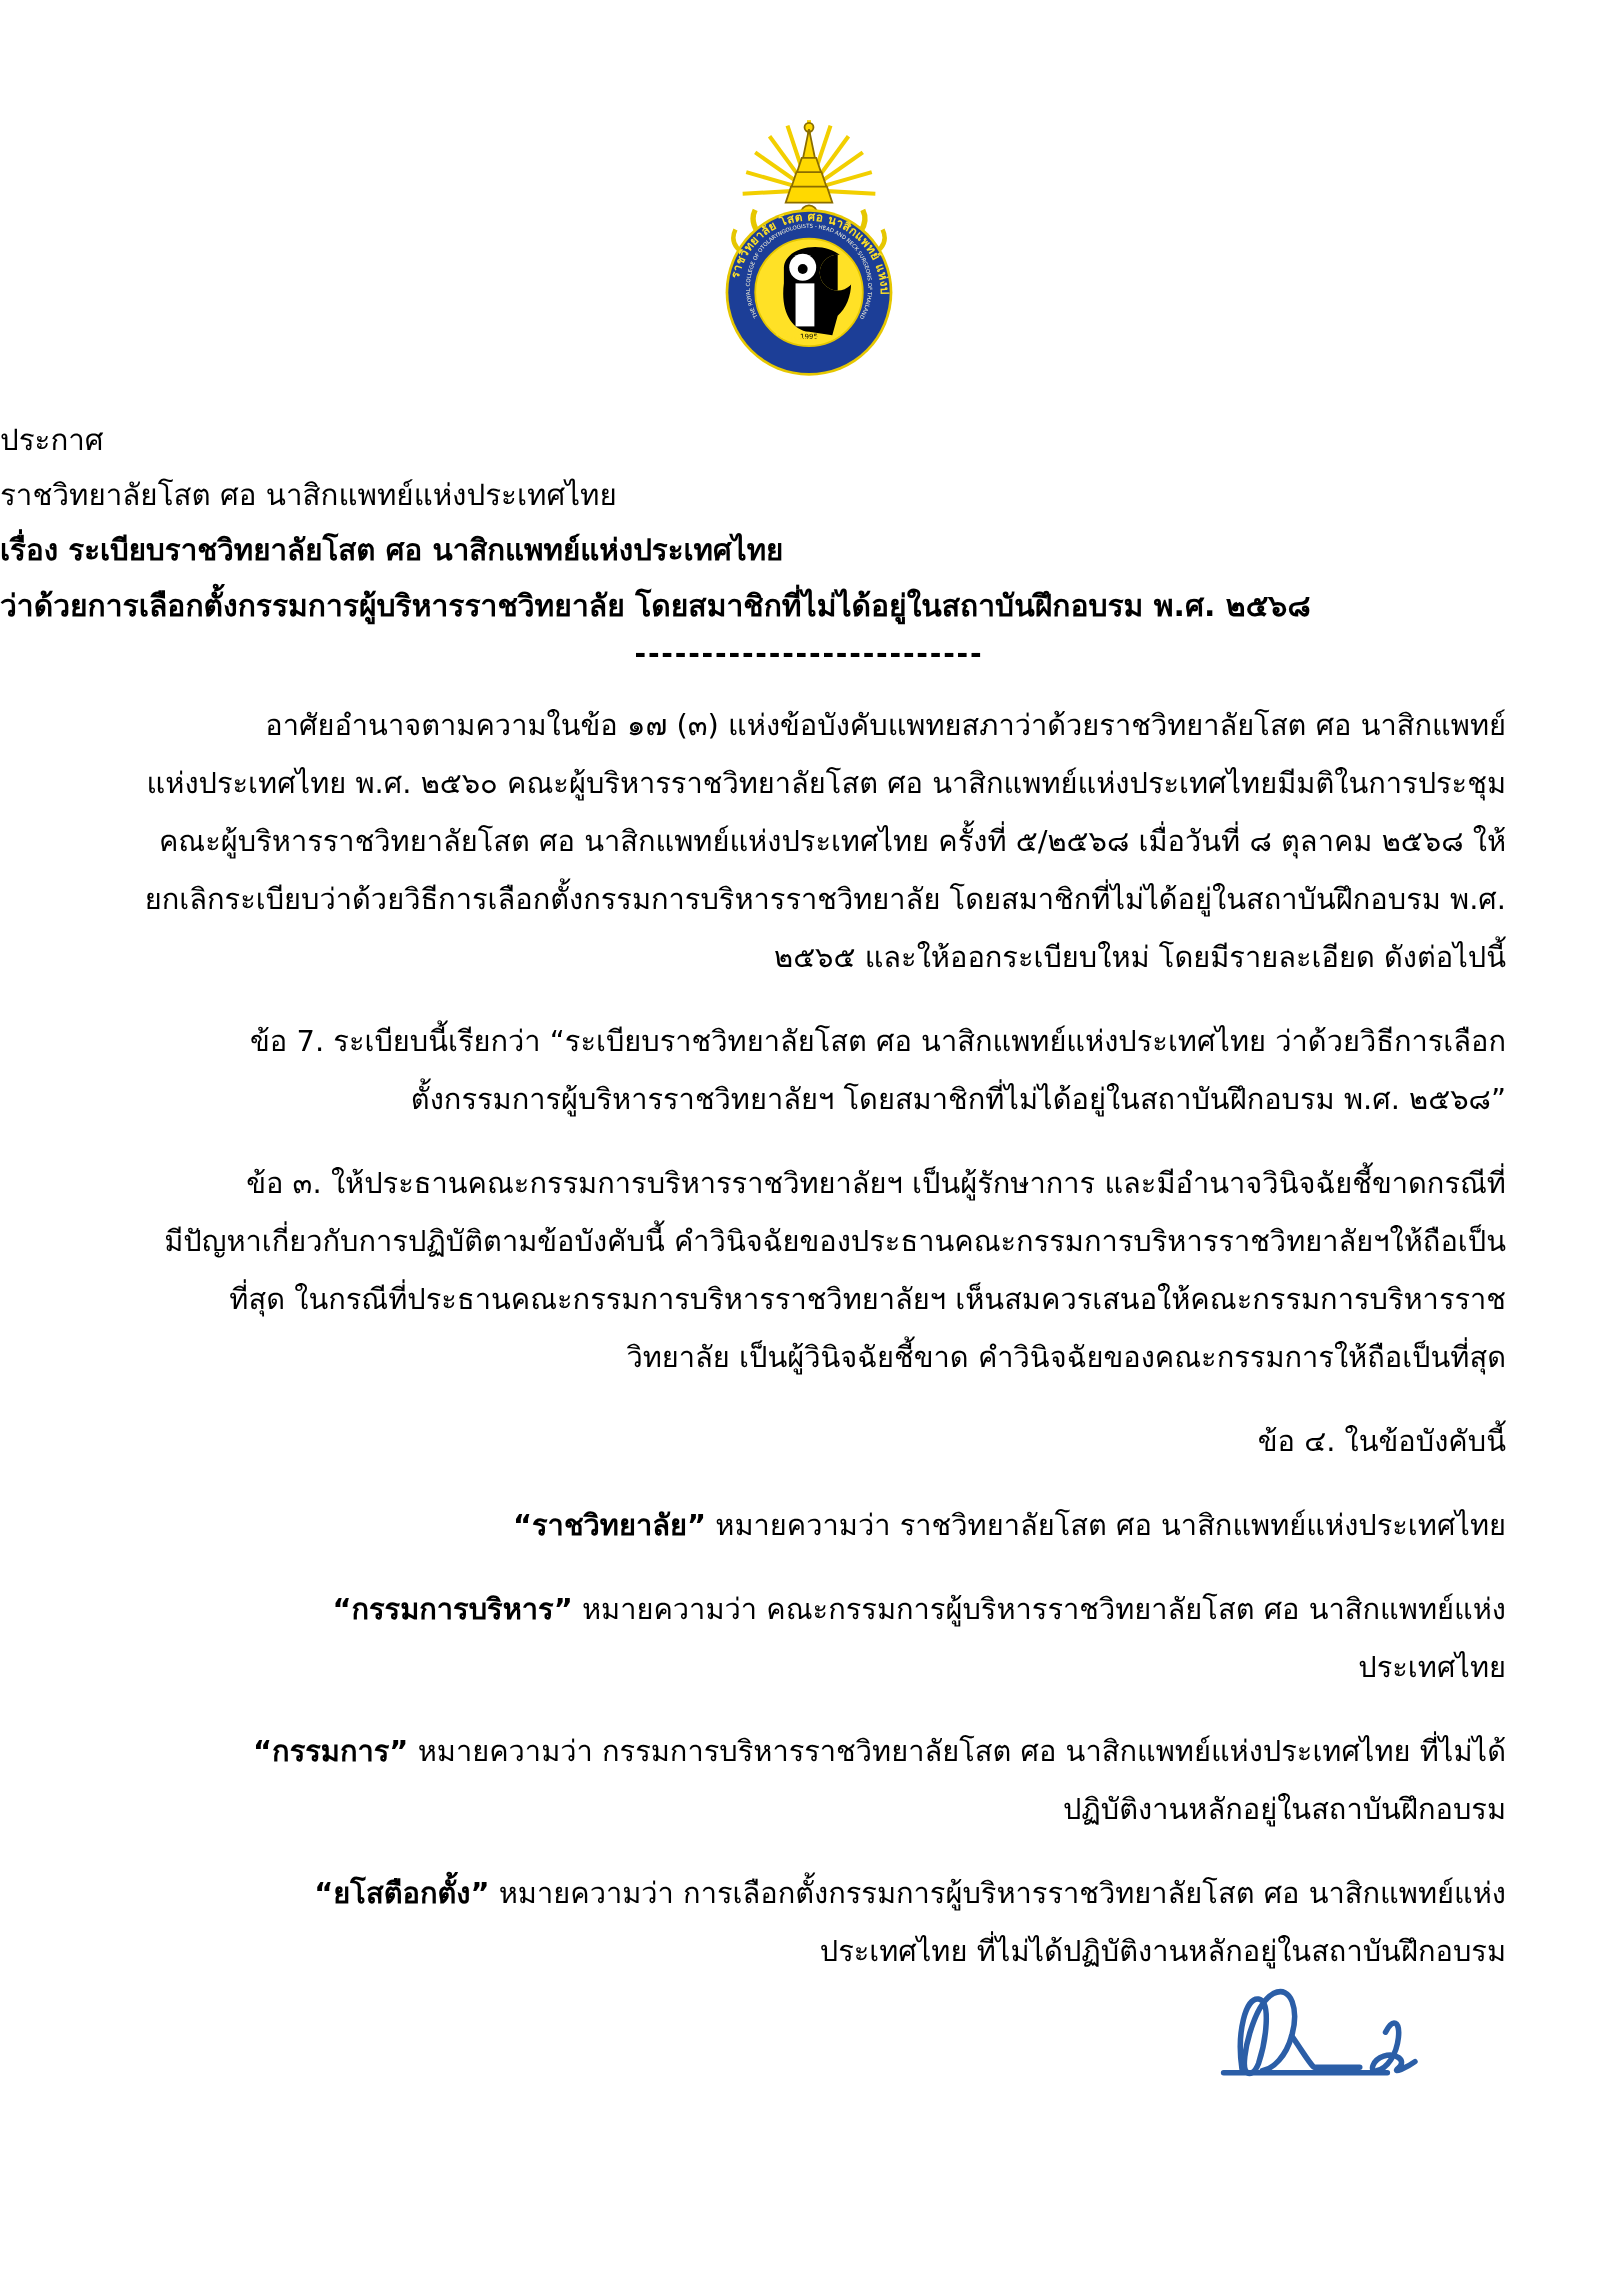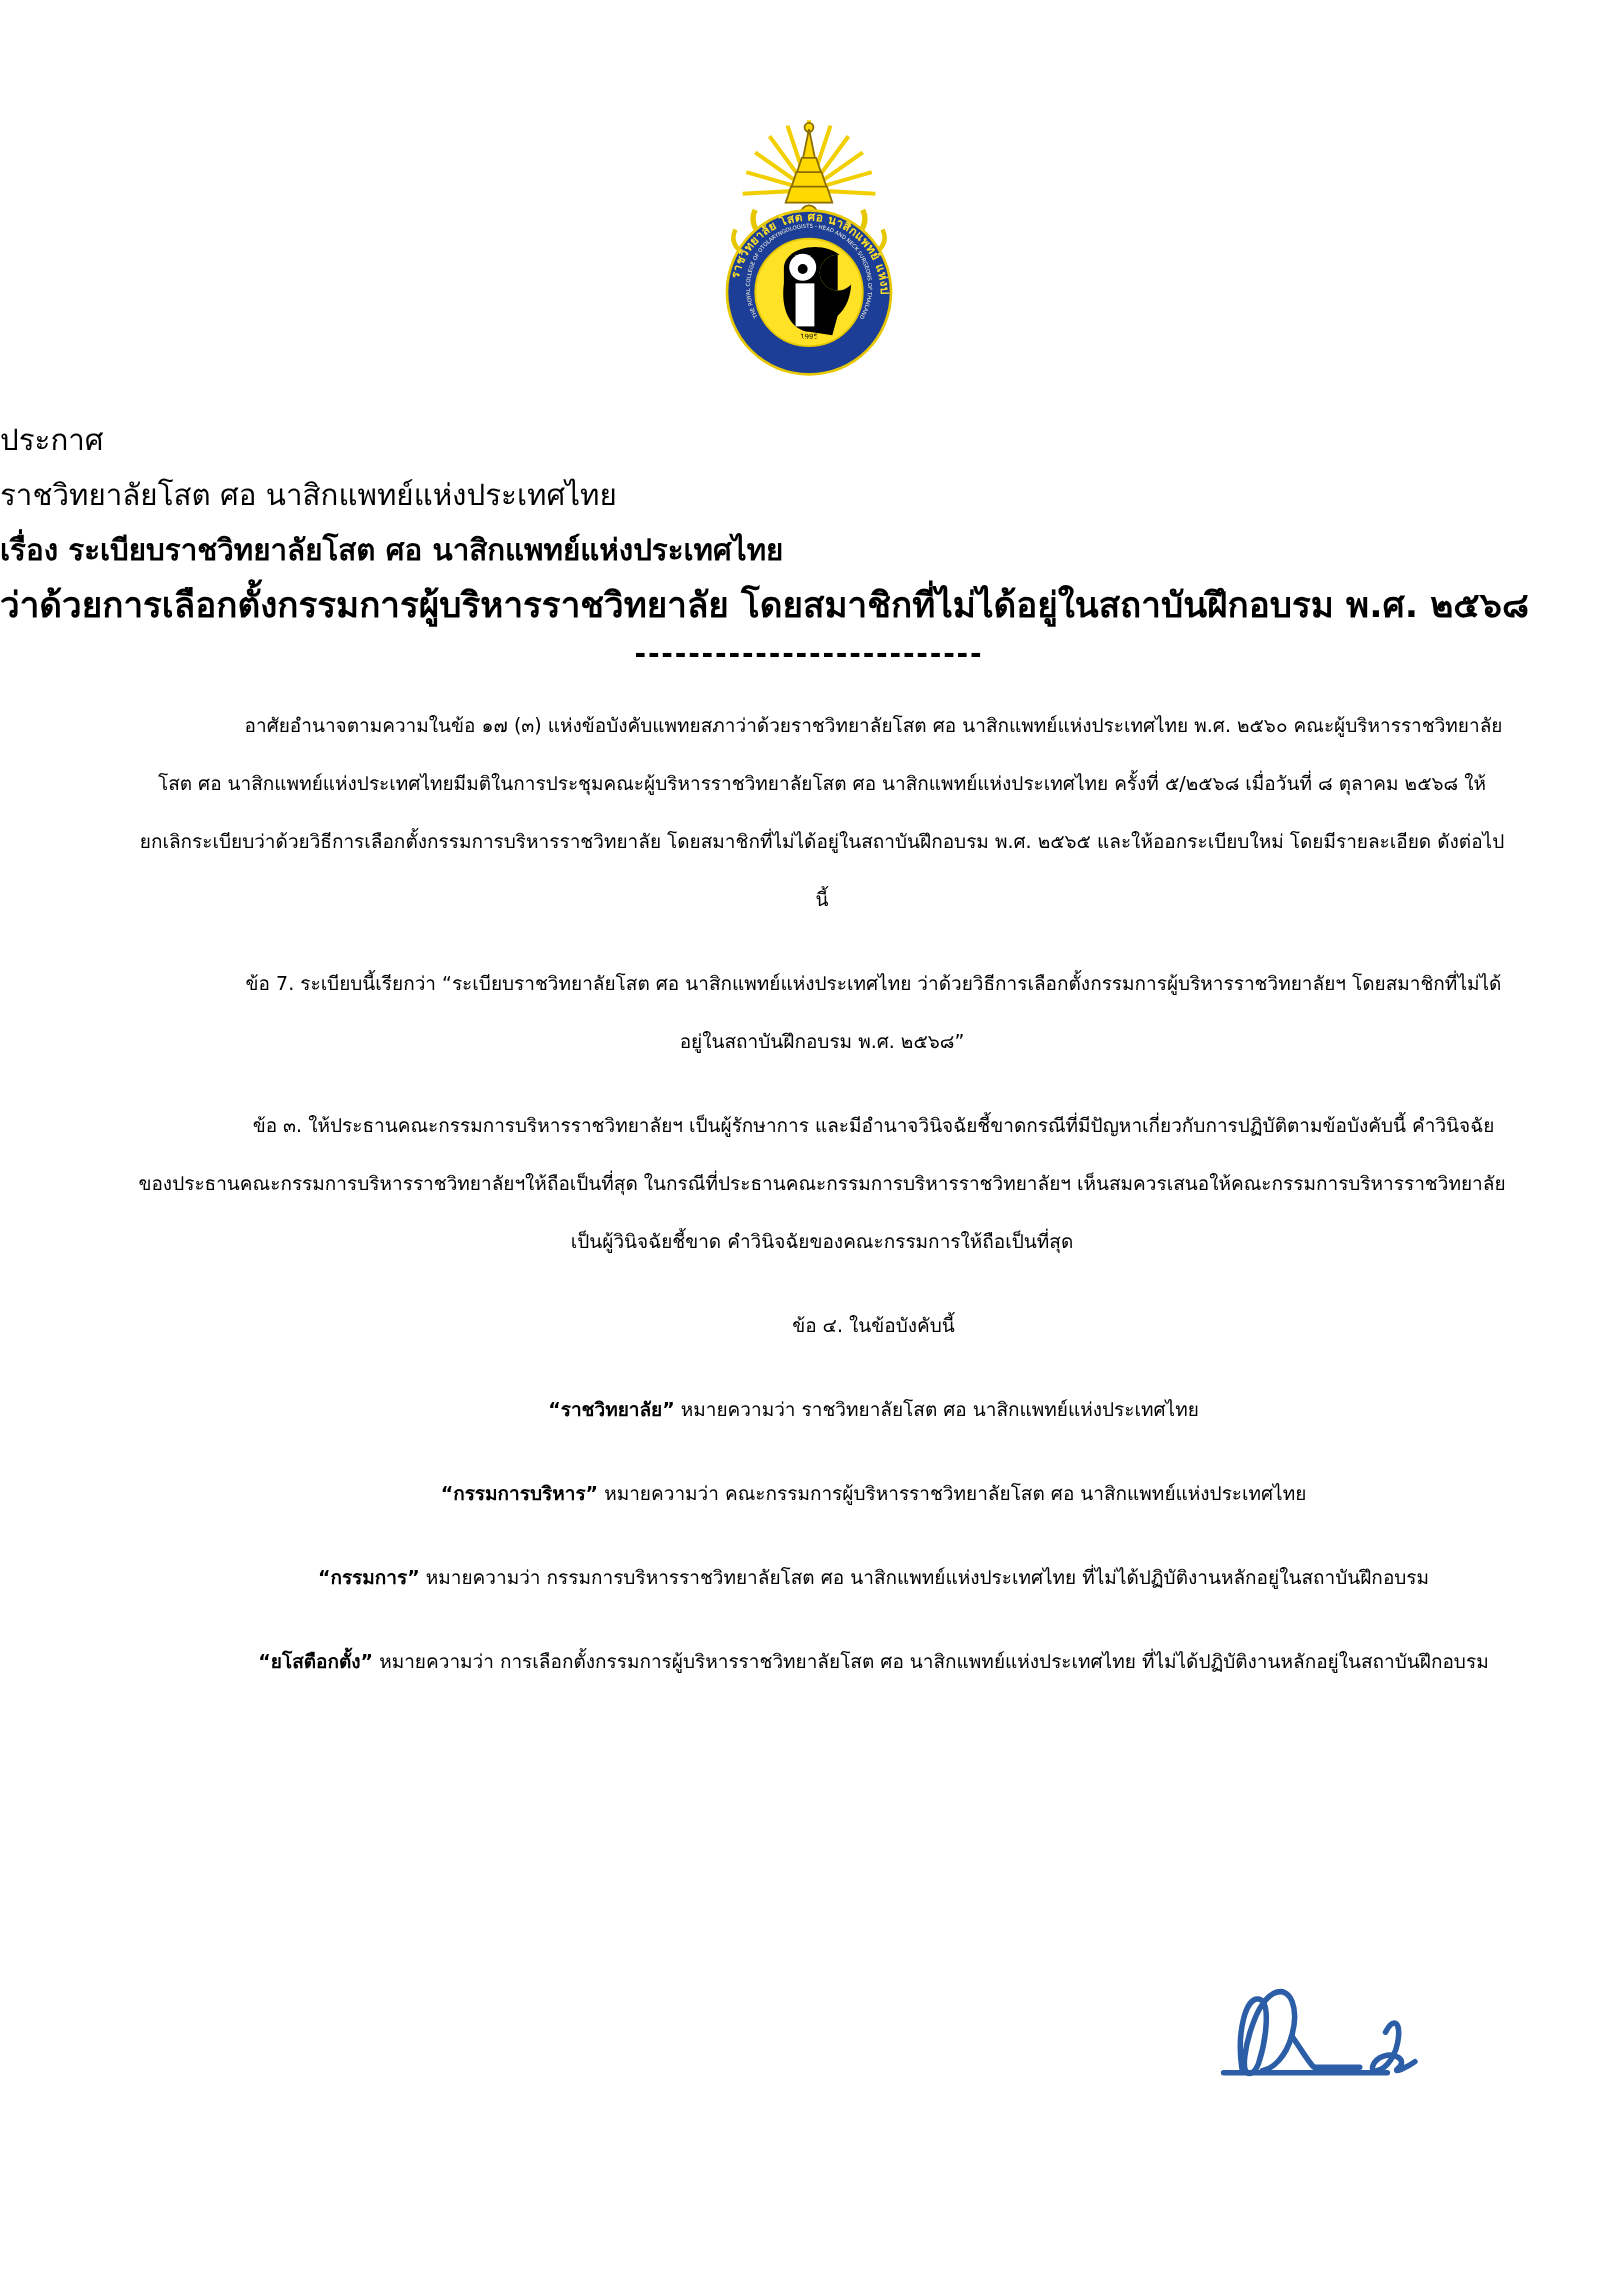--- a/index.html
+++ b/index.html
@@ -17,33 +17,33 @@
     padding-top:113px;
   }
   .header-block{
     text-align:left;
     margin-top:28px;
     font-size:29.5px;
     line-height:55px;
     color:#000;
   }
   .header-block .h-bold{font-weight:bold;}
-  .header-block .h5{font-size:35px;}
+  .header-block .h5{font-size:30px;}
   .divider{
     text-align:center;
     font-weight:bold;
     font-size:28px;
     letter-spacing:1.8px;
     line-height:41px;
   }
   .body-block{
     margin:22px 112px 0 138px;
-    font-size:19px;
+    font-size:29px;
     line-height:58px;
-    text-align:center;
+    text-align:right;
   }
   .body-block p{
     margin:0 0 26px 0;
     text-indent:103px;
   }
   .term{font-weight:bold;}
   .signature{
     position:absolute;
     top:1977px;
     right:155px;

